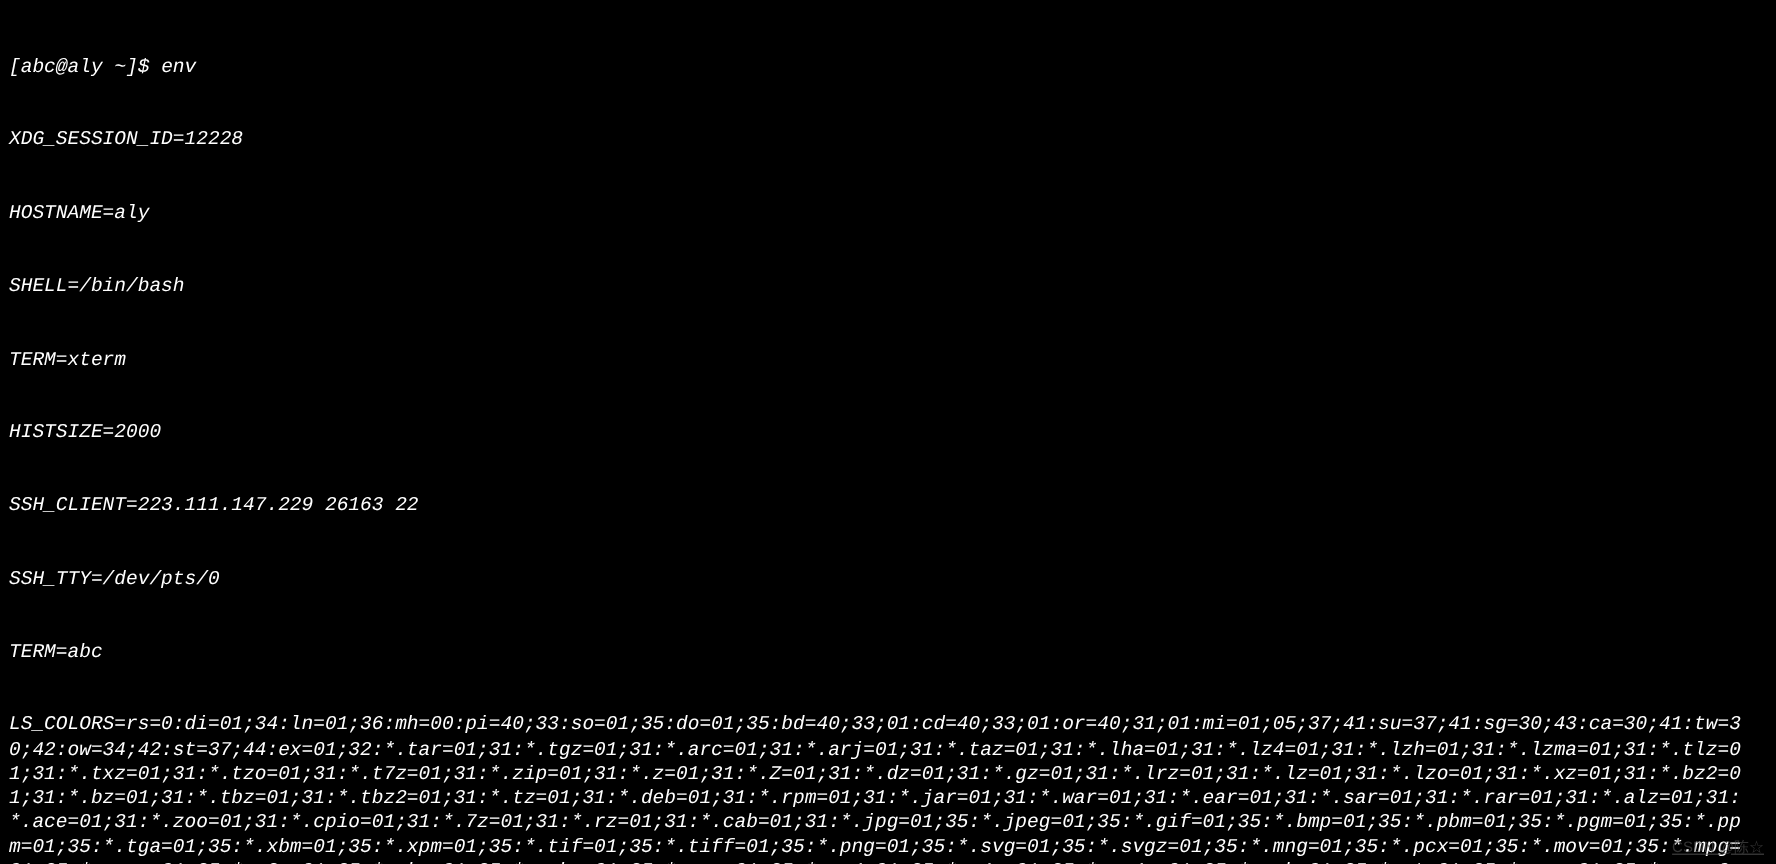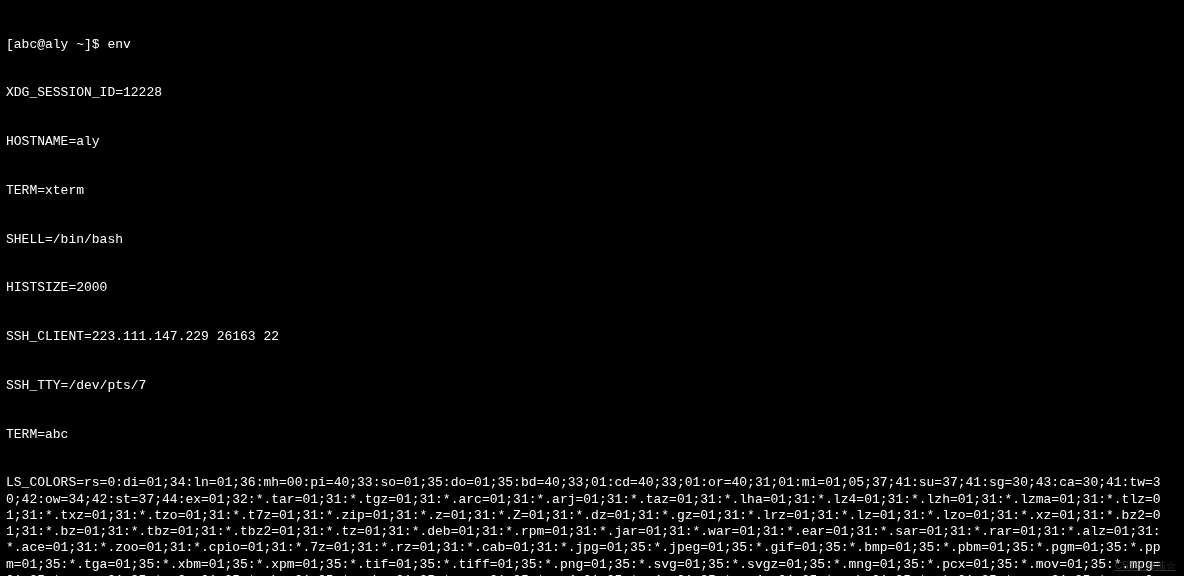--- a/index.html
+++ b/index.html
@@ -14,44 +14,44 @@
     height: 576px;
     overflow: hidden;
   }
   .terminal {
     padding: 4px 6px;
     white-space: pre-wrap;
     word-break: break-all;
     width: 1172px;
     box-sizing: border-box;
   }
-  .line { display: block; }
+  .line { display: block; font-style: italic; }
   .watermark {
     position: absolute;
     right: 8px;
     bottom: 4px;
     color: #555;
     font-size: 10px;
     font-family: sans-serif;
     opacity: 0.6;
     text-decoration: underline;
   }
 </style>
 </head>
 <body>
 
 <div class="terminal">
   <span class="line"><span>[abc@aly ~]$ </span><span>env</span></span>
   <span class="line">XDG_SESSION_ID=12228</span>
   <span class="line">HOSTNAME=aly</span>
+  <span class="line">SHELL=/bin/bash</span>
   <span class="line">TERM=xterm</span>
-  <span class="line">SHELL=/bin/bash</span>
   <span class="line">HISTSIZE=2000</span>
   <span class="line">SSH_CLIENT=223.111.147.229 26163 22</span>
-  <span class="line">SSH_TTY=/dev/pts/7</span>
+  <span class="line">SSH_TTY=/dev/pts/0</span>
   <span class="line">TERM=abc</span>
   <span class="line">LS_COLORS=rs=0:di=01;34:ln=01;36:mh=00:pi=40;33:so=01;35:do=01;35:bd=40;33;01:cd=40;33;01:or=40;31;01:mi=01;05;37;41:su=37;41:sg=30;43:ca=30;41:tw=30;42:ow=34;42:st=37;44:ex=01;32:*.tar=01;31:*.tgz=01;31:*.arc=01;31:*.arj=01;31:*.taz=01;31:*.lha=01;31:*.lz4=01;31:*.lzh=01;31:*.lzma=01;31:*.tlz=01;31:*.txz=01;31:*.tzo=01;31:*.t7z=01;31:*.zip=01;31:*.z=01;31:*.Z=01;31:*.dz=01;31:*.gz=01;31:*.lrz=01;31:*.lz=01;31:*.lzo=01;31:*.xz=01;31:*.bz2=01;31:*.bz=01;31:*.tbz=01;31:*.tbz2=01;31:*.tz=01;31:*.deb=01;31:*.rpm=01;31:*.jar=01;31:*.war=01;31:*.ear=01;31:*.sar=01;31:*.rar=01;31:*.alz=01;31:*.ace=01;31:*.zoo=01;31:*.cpio=01;31:*.7z=01;31:*.rz=01;31:*.cab=01;31:*.jpg=01;35:*.jpeg=01;35:*.gif=01;35:*.bmp=01;35:*.pbm=01;35:*.pgm=01;35:*.ppm=01;35:*.tga=01;35:*.xbm=01;35:*.xpm=01;35:*.tif=01;35:*.tiff=01;35:*.png=01;35:*.svg=01;35:*.svgz=01;35:*.mng=01;35:*.pcx=01;35:*.mov=01;35:*.mpg=01;35:*.mpeg=01;35:*.m2v=01;35:*.mkv=01;35:*.webm=01;35:*.ogm=01;35:*.mp4=01;35:*.m4v=01;35:*.mp4v=01;35:*.vob=01;35:*.qt=01;35:*.nuv=01;35:*.wmv=01;35:*.asf=01;35:*.rm=01;35:*.rmvb=01;35:*.flc=01;35:*.avi=01;35:*.fli=01;35:*.flv=01;35:*.gl=01;35:*.dl=01;35:*.xcf=01;35:*.xwd=01;35:*.yuv=01;35:*.cgm=01;35:*.emf=01;35:*.axv=01;35:*.anx=01;35:*.ogv=01;35:*.ogx=01;35:*.aac=01;36:*.au=01;36:*.flac=01;36:*.mid=01;36:*.midi=01;36:*.mka=01;36:*.mp3=01;36:*.mpc=01;36:*.ogg=01;36:*.ra=01;36:*.wav=01;36:*.axa=01;36:*.oga=01;36:*.spx=01;36:*.xspf=01;36:</span>
   
   
   
   
   
   
   
   

